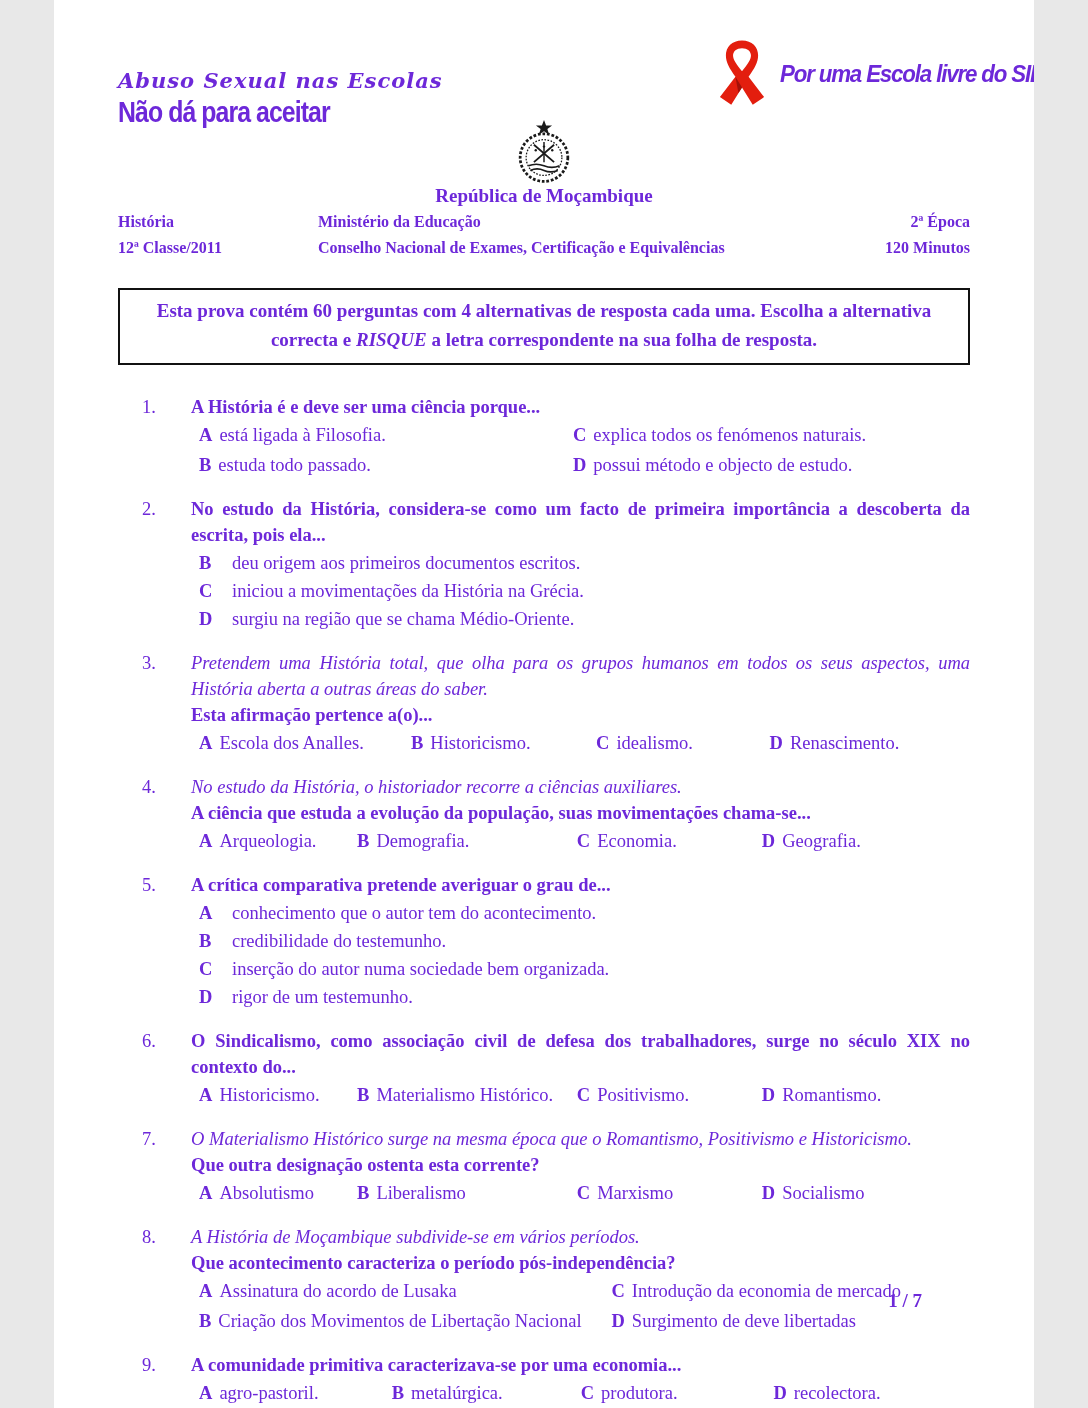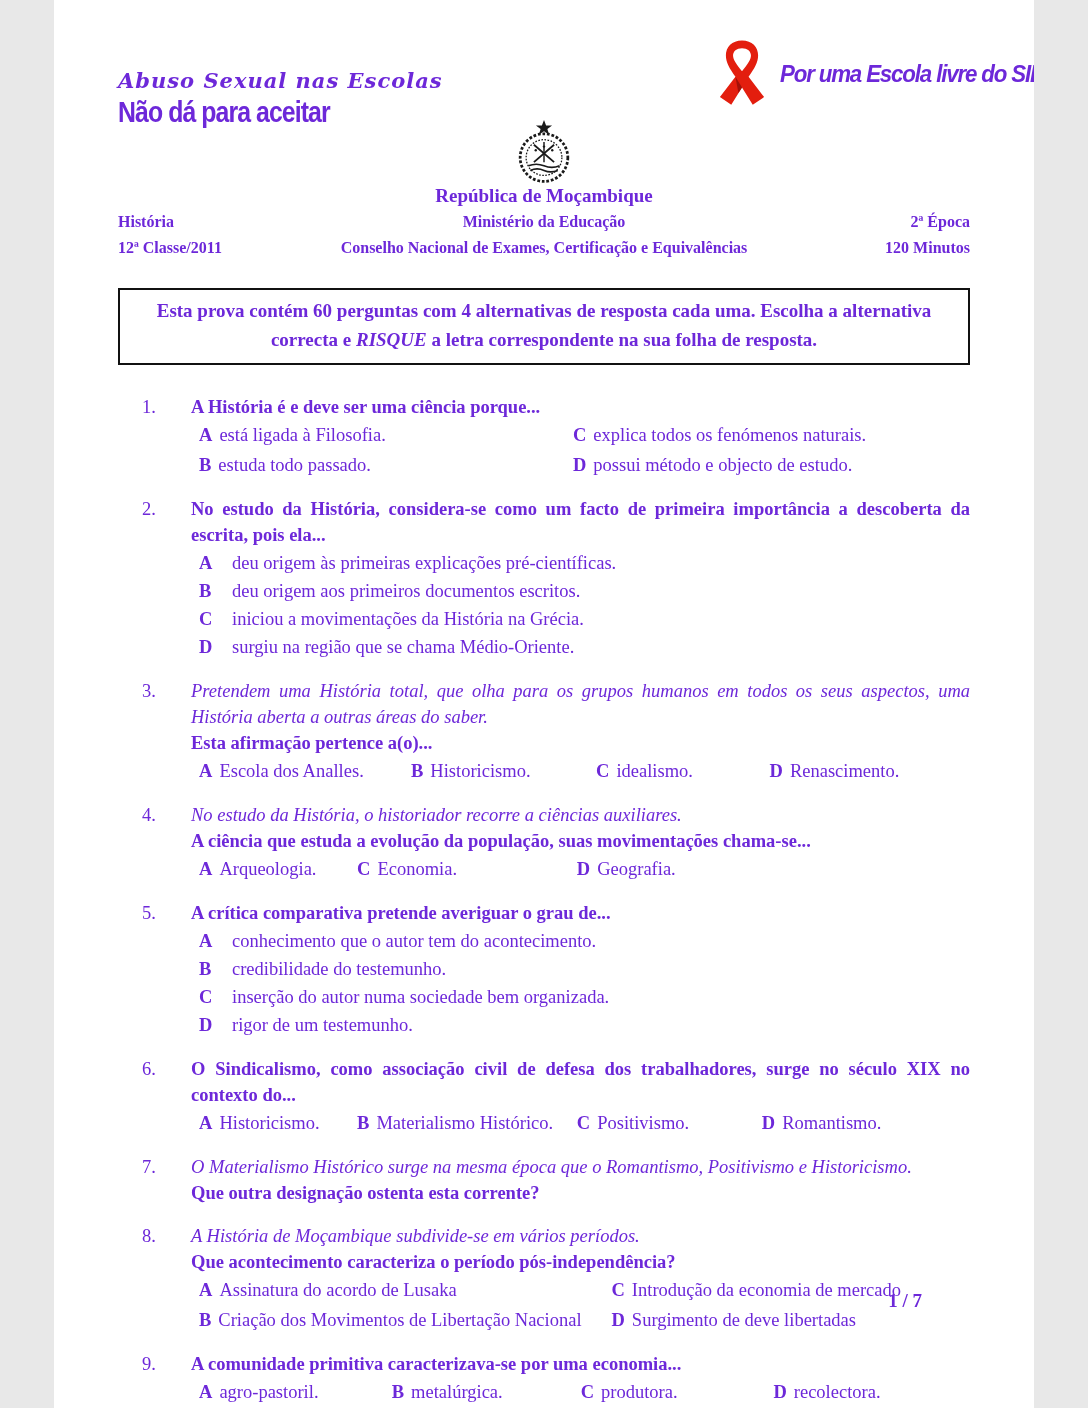--- a/index.html
+++ b/index.html
@@ -55,21 +55,21 @@
   
   .content { position: absolute; top: 183px; left: 0; width: 100%; padding: 0 64px; }
   .hdr-line1 { text-align: center; font-weight: bold; font-size: 19px; line-height: 26px; }
   .hdr-grid {
     display: grid;
     grid-template-columns: 200px 1fr 200px;
     font-weight: bold;
     font-size: 16px;
     line-height: 26px;
   }
-  .hdr-grid .c { text-align: center; }
+  .hdr-grid .c { text-align: left; }
   .hdr-grid .r { text-align: right; }
 
   
   .instruction-box {
     margin-top: 27px;
     border: 2px solid #111;
     padding: 6px 28px 9px;
     text-align: center;
     font-weight: bold;
     font-size: 19px;
@@ -174,21 +174,20 @@
               <div class="opt-cell"><span class="opt-letter">B</span><span>estuda todo passado.</span></div>
               <div class="opt-cell"><span class="opt-letter">D</span><span>possui método e objecto de estudo.</span></div>
             </div>
           </div>
         </div>
         <div class="question">
           <div class="qnum">2.</div>
           <div class="qbody">
             <div class="stem">No estudo da História, considera-se como um facto de primeira importância a descoberta da escrita, pois ela...</div>
             <div class="opts opts-stacked">
-              <div class="opt-line"><span class="opt-letter">A</span><span>deu origem às primeiras explicações pré-científicas.</span></div>
               <div class="opt-line"><span class="opt-letter">B</span><span>deu origem aos primeiros documentos escritos.</span></div>
               <div class="opt-line"><span class="opt-letter">C</span><span>iniciou a movimentações da História na Grécia.</span></div>
               <div class="opt-line"><span class="opt-letter">D</span><span>surgiu na região que se chama Médio-Oriente.</span></div>
             </div>
           </div>
         </div>
         <div class="question">
           <div class="qnum">3.</div>
           <div class="qbody">
             <div class="intro">Pretendem uma História total, que olha para os grupos humanos em todos os seus aspectos, uma História aberta a outras áreas do saber.</div>
@@ -201,20 +200,21 @@
             </div>
           </div>
         </div>
         <div class="question">
           <div class="qnum">4.</div>
           <div class="qbody">
             <div class="intro">No estudo da História, o historiador recorre a ciências auxiliares.</div>
             <div class="stem">A ciência que estuda a evolução da população, suas movimentações chama-se...</div>
             <div class="opts opts-grid cols4n">
               <div class="opt-cell"><span class="opt-letter">A</span><span>Arqueologia.</span></div>
+              <div class="opt-cell"><span class="opt-letter">B</span><span>Demografia.</span></div>
               <div class="opt-cell"><span class="opt-letter">C</span><span>Economia.</span></div>
               <div class="opt-cell"><span class="opt-letter">D</span><span>Geografia.</span></div>
             </div>
           </div>
         </div>
         <div class="question">
           <div class="qnum">5.</div>
           <div class="qbody">
             <div class="stem">A crítica comparativa pretende averiguar o grau de...</div>
             <div class="opts opts-stacked">
@@ -235,20 +235,26 @@
               <div class="opt-cell"><span class="opt-letter">C</span><span>Positivismo.</span></div>
               <div class="opt-cell"><span class="opt-letter">D</span><span>Romantismo.</span></div>
             </div>
           </div>
         </div>
         <div class="question">
           <div class="qnum">7.</div>
           <div class="qbody">
             <div class="intro">O Materialismo Histórico surge na mesma época que o Romantismo, Positivismo e Historicismo.</div>
             <div class="stem">Que outra designação ostenta esta corrente?</div>
+            <div class="opts opts-grid cols4n">
+              <div class="opt-cell"><span class="opt-letter">A</span><span>Absolutismo</span></div>
+              <div class="opt-cell"><span class="opt-letter">B</span><span>Liberalismo</span></div>
+              <div class="opt-cell"><span class="opt-letter">C</span><span>Marxismo</span></div>
+              <div class="opt-cell"><span class="opt-letter">D</span><span>Socialismo</span></div>
+            </div>
           </div>
         </div>
         <div class="question">
           <div class="qnum">8.</div>
           <div class="qbody">
             <div class="intro">A História de Moçambique subdivide-se em vários períodos.</div>
             <div class="stem">Que acontecimento caracteriza o período pós-independência?</div>
             <div class="opts opts-grid cols2b">
               <div class="opt-cell"><span class="opt-letter">A</span><span>Assinatura do acordo de Lusaka</span></div>
               <div class="opt-cell"><span class="opt-letter">C</span><span>Introdução da economia de mercado</span></div>

